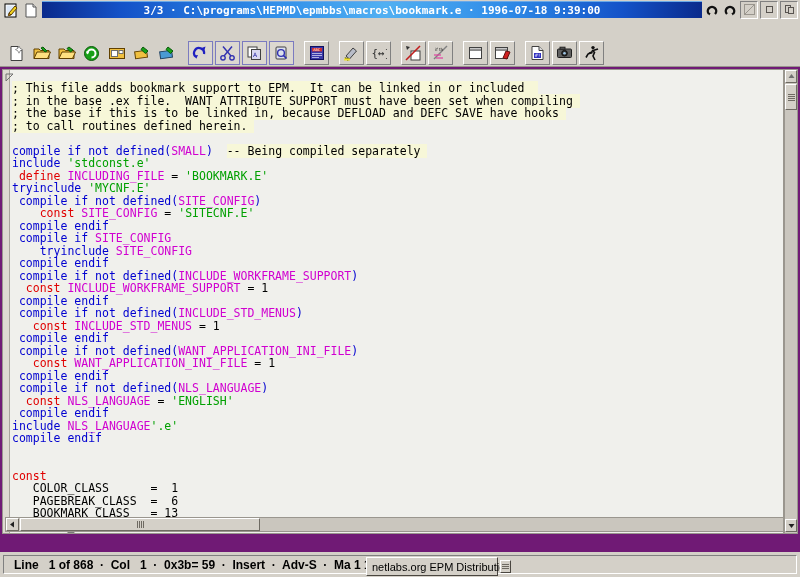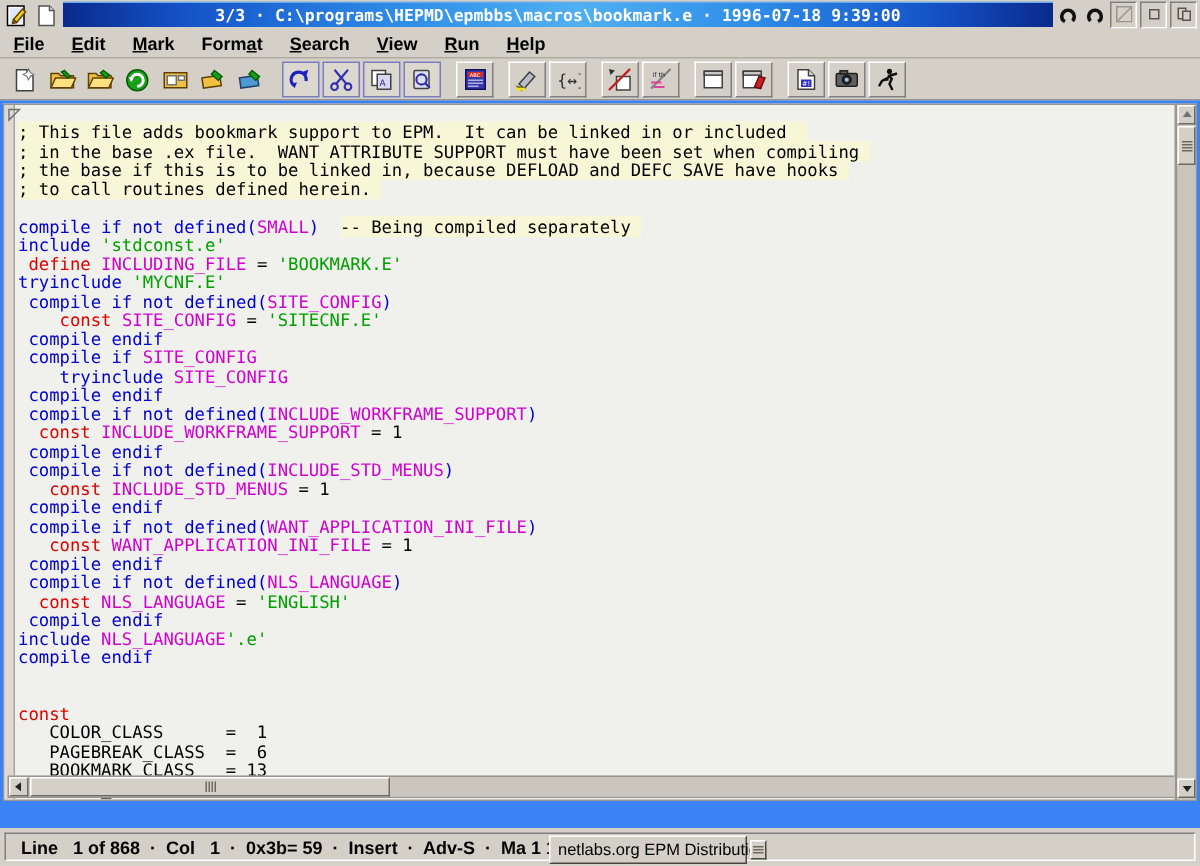--- a/index.html
+++ b/index.html
@@ -88,21 +88,21 @@
   }
   .tbtn.box{
     border:1px solid #808080;
     border-top-color:#ffffff;border-left-color:#ffffff;
   }
   .tbtn svg{display:block;}
 
   
   .editor-frame{
     position:absolute;left:0;top:67px;width:800px;height:485px;
-    background:#3b82f6;
+    background:#701a75;
     box-sizing:border-box;
   }
   .edit-inner{
     position:absolute;left:2px;top:2px;width:782px;height:465px;
     background:#f0f0ec;
     border:1px solid #9a968e;
     box-sizing:border-box;
     overflow:hidden;
   }
   .gutterline{
@@ -250,30 +250,20 @@
       </div>
       <div class="tb-btn framed">
         <svg width="11" height="11" viewBox="0 0 11 11">
           <rect x="1.5" y="1.5" width="5" height="7" fill="#d4d0c8" stroke="#585450"></rect>
           <rect x="4.5" y="3.5" width="5" height="6" fill="#d4d0c8" stroke="#585450"></rect>
         </svg>
       </div>
     </div>
   </div>
 
-  <div class="menubar">
-    <div class="menu-item"><span class="ul">F</span>ile</div>
-    <div class="menu-item"><span class="ul">E</span>dit</div>
-    <div class="menu-item"><span class="ul">M</span>ark</div>
-    <div class="menu-item">Form<span class="ul">a</span>t</div>
-    <div class="menu-item"><span class="ul">S</span>earch</div>
-    <div class="menu-item"><span class="ul">V</span>iew</div>
-    <div class="menu-item"><span class="ul">R</span>un</div>
-    <div class="menu-item"><span class="ul">H</span>elp</div>
-  </div>
 
   <div class="toolbar">
     <div class="tsep" style="width:4px"></div>
     <div class="tgroup">
       <div class="tbtn">
         <svg width="17" height="17" viewBox="0 0 17 17">
           <path d="M3 1.5 H10 L14 5.5 V15.5 H3 Z" fill="#ffffff" stroke="#404040"></path>
           <path d="M10 1.5 V5.5 H14" fill="#d8d8d8" stroke="#404040"></path>
           <path d="M11 1 l1.2 2.4 L14.6 4.6 l-2.4 1.2 L11 8.2 l-1.2-2.4 L7.4 4.6 l2.4-1.2 Z" fill="#ffffff" stroke="#707070" stroke-width="0.7"></path>
         </svg>

